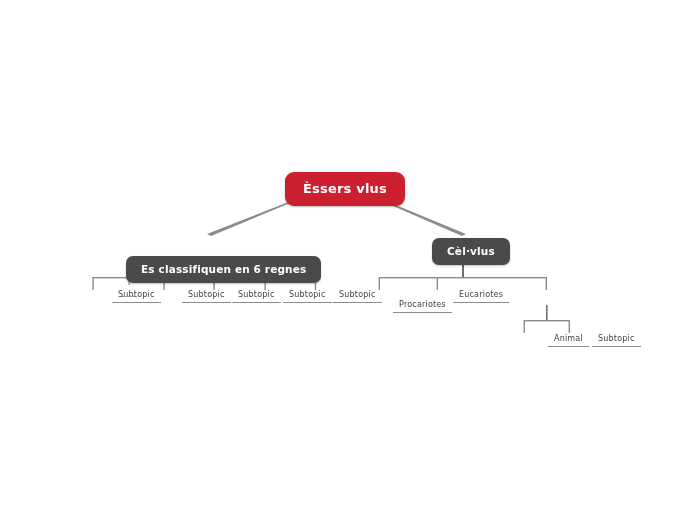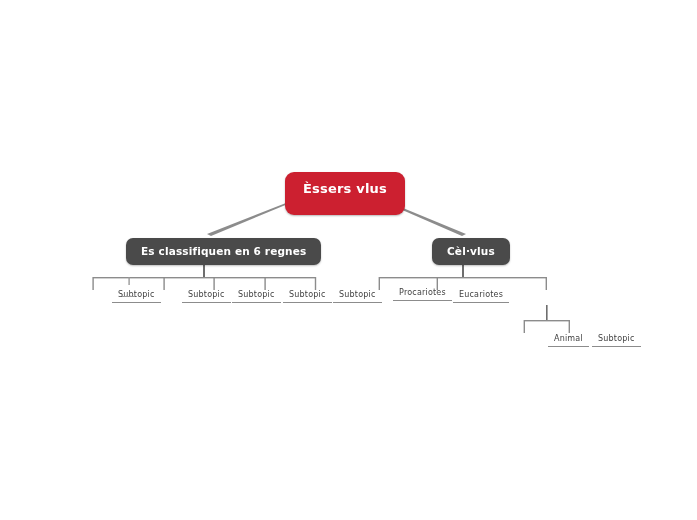--- a/index.html
+++ b/index.html
@@ -39,21 +39,21 @@
   }
 
   
   .node-root {
     background: #cc2030;
     color: #ffffff;
     border-radius: 9px;
     font-size: 13px;
     font-weight: bold;
     letter-spacing: 0.2px;
-    padding: 9px 18px 19px 18px;
+    padding: 9px 18px 10px 18px;
     text-align: center;
     box-shadow: 0 1px 2px rgba(0,0,0,0.28);
   }
 
   
   .node-l1 {
     background: #4a4a4a;
     color: #ffffff;
     border-radius: 7px;
     font-size: 10.5px;
@@ -111,37 +111,37 @@
     <rect x="545.6" y="277" width="1.4" height="13" fill="#8c8c8c"></rect>
 
     <rect x="546" y="305" width="1.6" height="16" fill="#6e6e6e"></rect>
     <rect x="524" y="320" width="46" height="1.4" fill="#8c8c8c"></rect>
     <rect x="523.6" y="320" width="1.4" height="13" fill="#8c8c8c"></rect>
     <rect x="568.6" y="320" width="1.4" height="13" fill="#8c8c8c"></rect>
   </svg>
 
   <div class="node node-root" style="left:285px; top:172px;">Èssers vlus</div>
 
-  <div class="node node-l1" style="left:126px; top:238px;">Es classifiquen en 6 regnes</div>
+  <div class="node node-l1" style="left:126px; top:256px;">Es classifiquen en 6 regnes</div>
 
   <div class="node node-l1" style="left:432px; top:238px;">Cèl·vlus</div>
 
   <div class="node node-leaf" style="left:72px; top:290px;">Subtopic</div>
 
   <div class="node node-dash" style="left:122px; top:296px;"></div>
 
   <div class="node node-leaf" style="left:142px; top:290px;">Subtopic</div>
 
   <div class="node node-leaf" style="left:192px; top:290px;">Subtopic</div>
 
   <div class="node node-leaf" style="left:243px; top:290px;">Subtopic</div>
 
   <div class="node node-leaf" style="left:293px; top:290px;">Subtopic</div>
 
-  <div class="node node-leaf" style="left:353px; top:288px;">Procariotes</div>
+  <div class="node node-leaf" style="left:353px; top:300px;">Procariotes</div>
 
   <div class="node node-leaf" style="left:413px; top:290px;">Eucariotes</div>
 
 
   <div class="node node-leaf" style="left:508px; top:334px;text-align:right;">Animal</div>
 
   <div class="node node-leaf" style="left:552px; top:334px;">Subtopic</div>
 
 </div>
 

